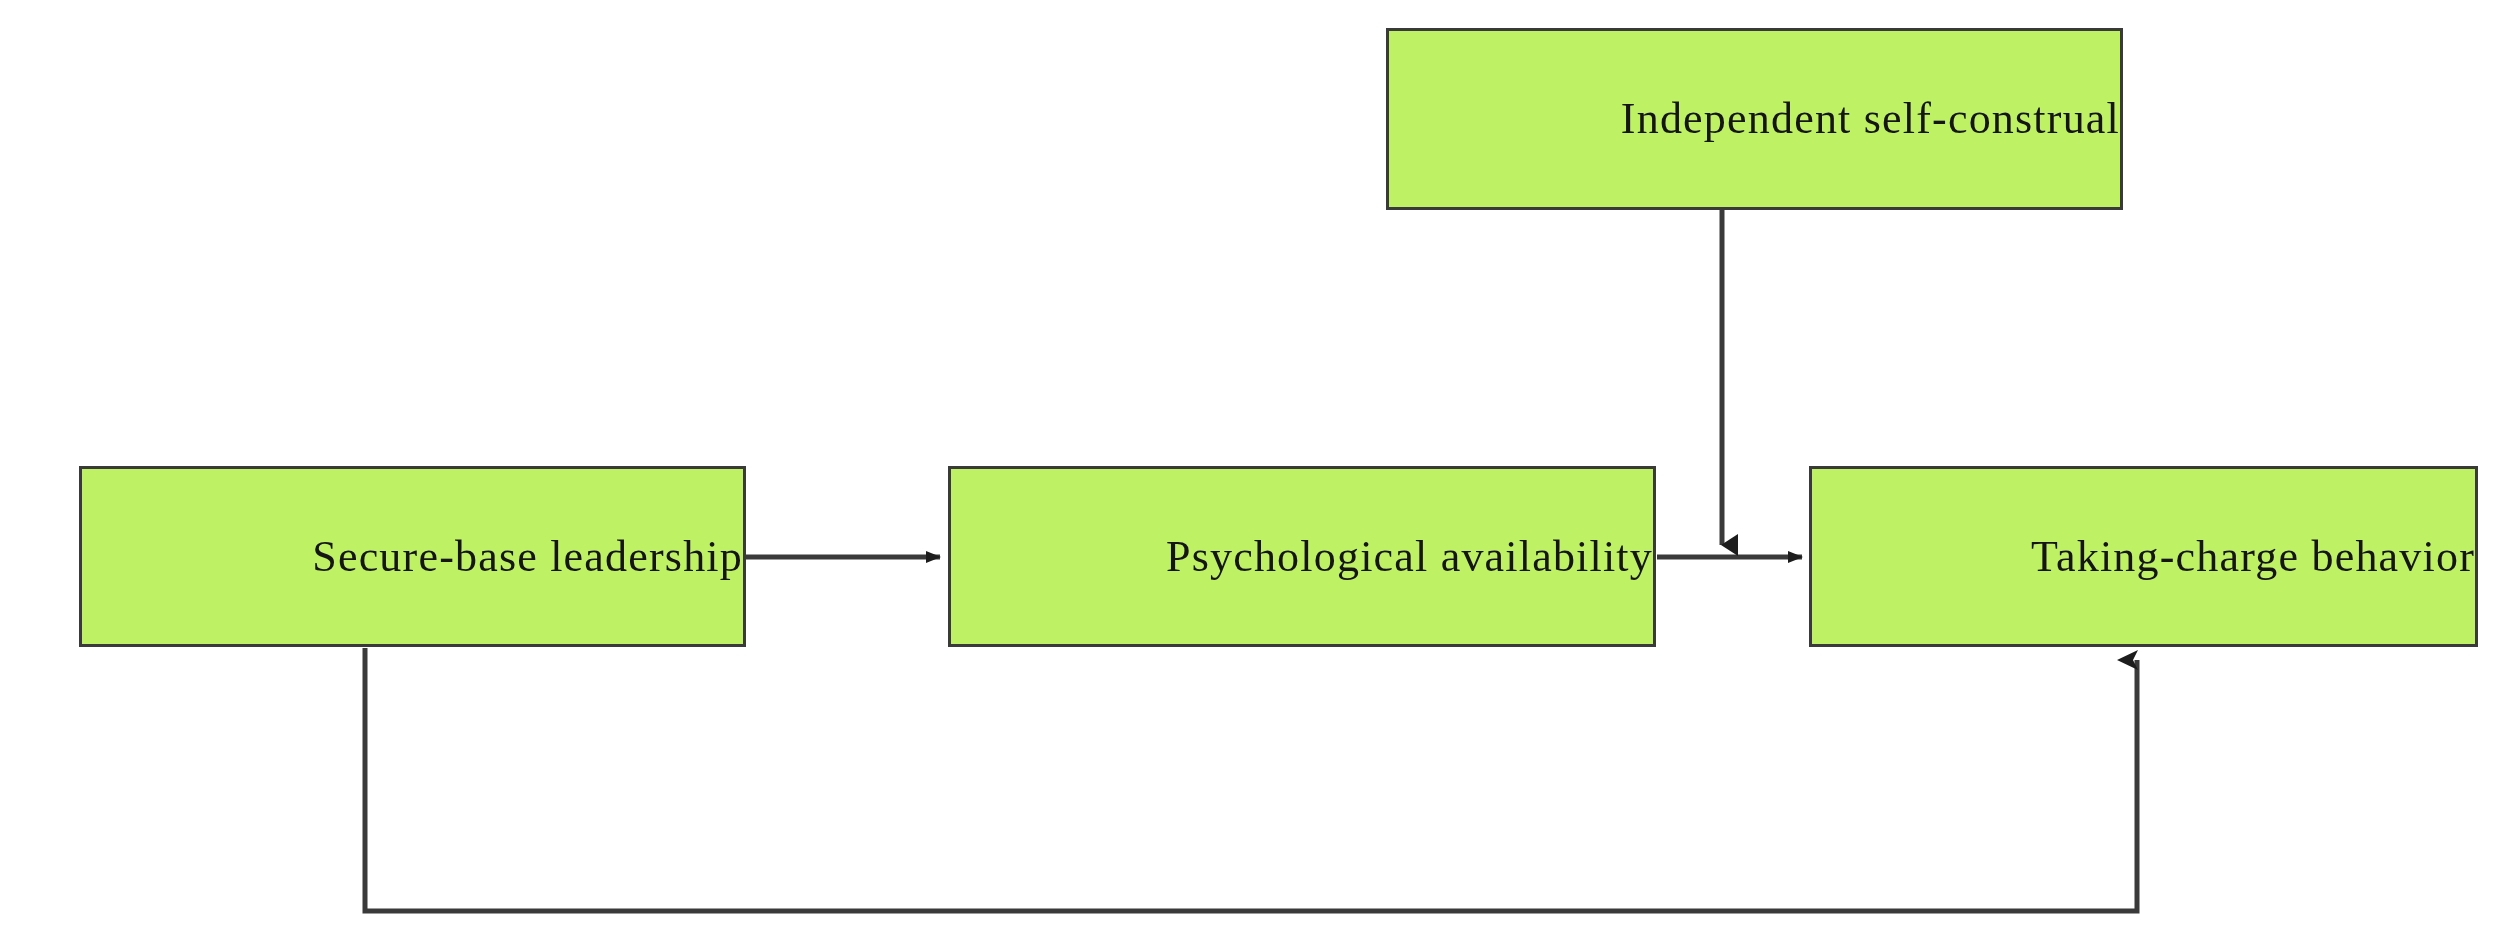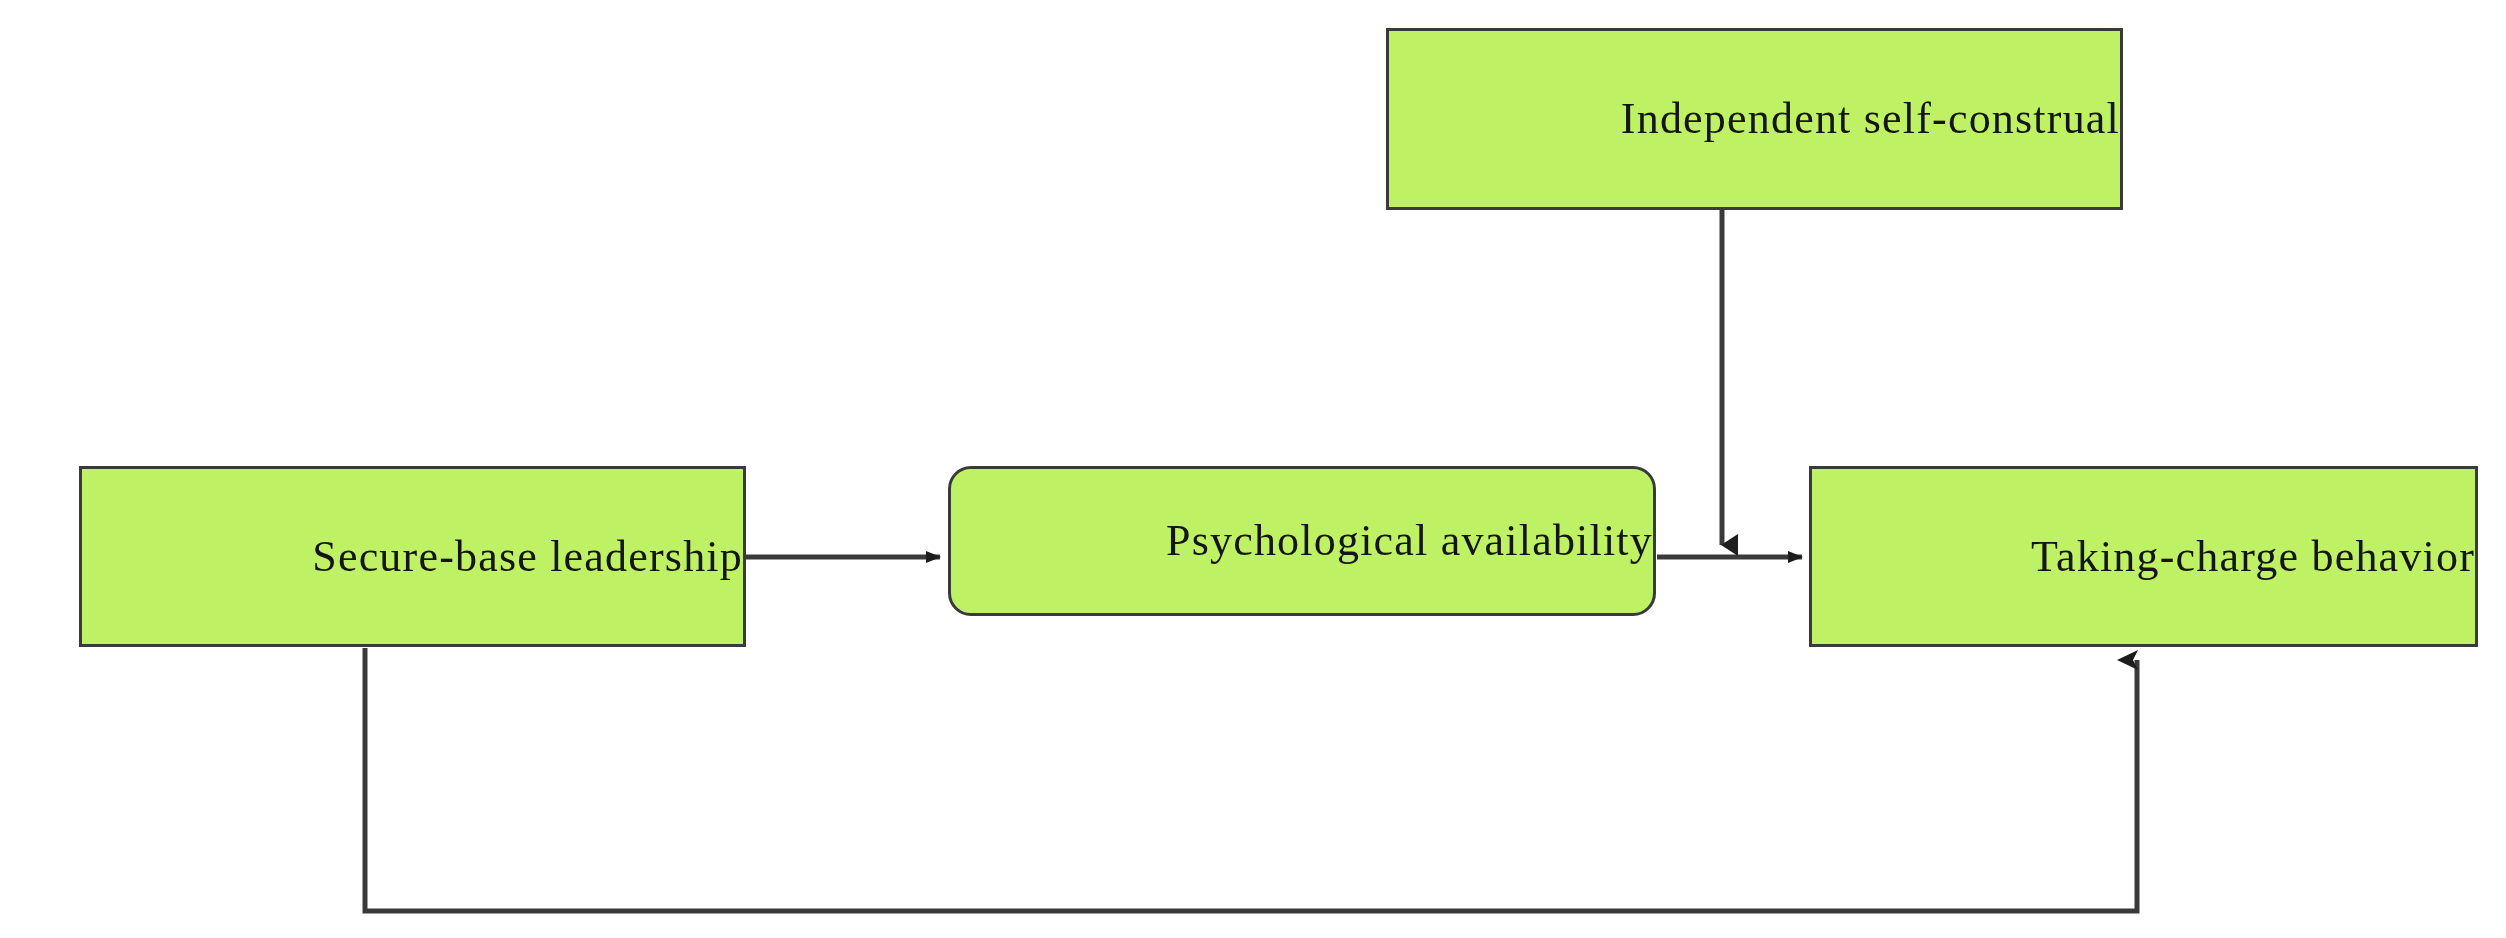--- a/index.html
+++ b/index.html
@@ -42,22 +42,21 @@
     left: 31px;
     top: 466px;
     width: 667px;
     height: 181px;
     margin-left: 48px;
   }
   #box-psychological-availability {
     left: 948px;
     top: 466px;
     width: 708px;
-    height: 150px;
-    border-radius: 23px;
+    height: 181px;
   }
   #box-taking-charge-behavior {
     left: 1809px;
     top: 466px;
     width: 669px;
     height: 181px;
     padding-left: 44px;
   }
   #connector-layer {
     position: absolute;

